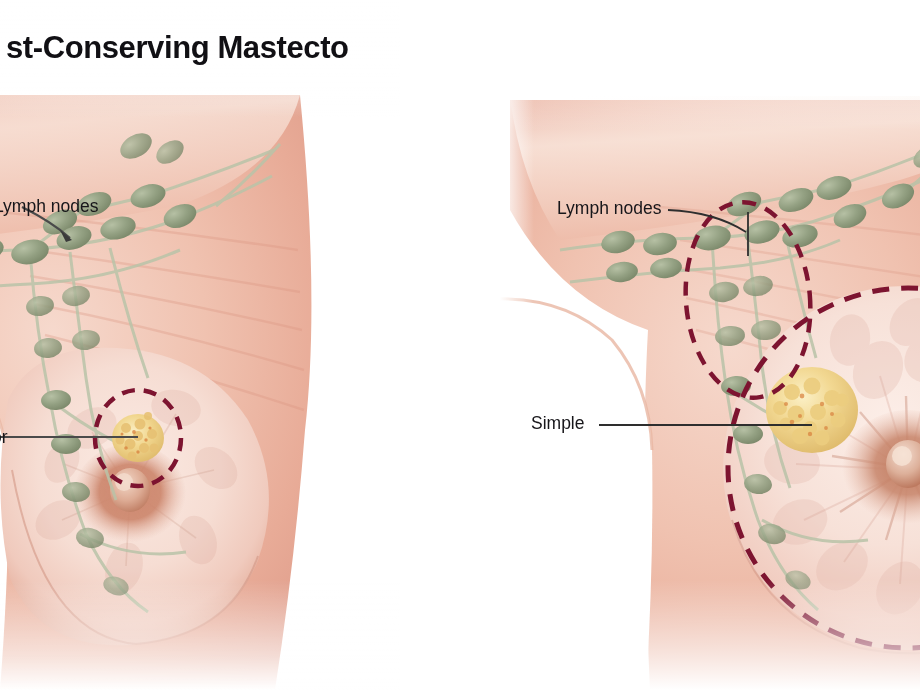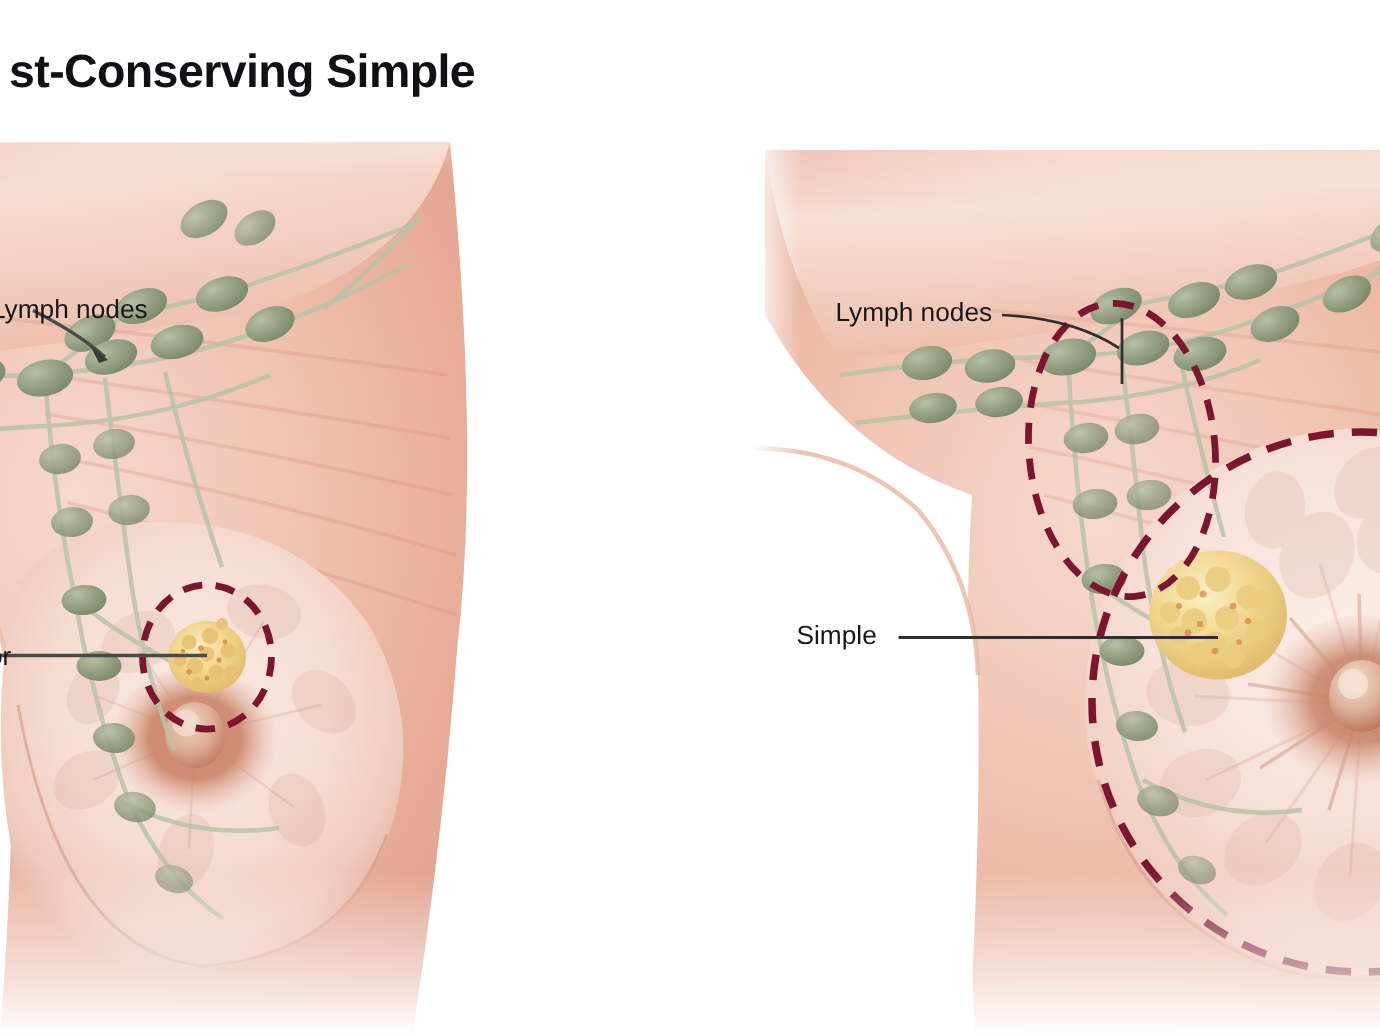--- a/index.html
+++ b/index.html
@@ -228,21 +228,21 @@
           <path d="M 142,207 Q 172,222 190,238" stroke-width="2.2"></path>
         </g>
         <polygon points="192,240 180,230 186,242" fill="#3a3a3a"></polygon>
 
         <rect x="0" y="0" width="520" height="118" fill="url(#L_fadeTop)"></rect>
         <rect x="0" y="580" width="520" height="110" fill="url(#L_fadeBottom)"></rect>
       </g>
     </svg>
   </div>
 
-  <span class="panel-title" id="title-left">st-Conserving Simple</span>
+  <span class="panel-title" id="title-left">st-Conserving Mastecto</span>
 
   <span class="callout-label" style="left:-6px; top:196px;">Lymph nodes</span>
 
   <span class="callout-label" style="left:-8px; top:427px;">or</span>
 
   <div class="panel" id="panel-right">
     <svg class="art" width="540" height="690" viewBox="0 0 540 690">
       <defs>
         <radialGradient id="R_chest" cx="42%" cy="42%" r="74%">
           <stop offset="0%" stop-color="#f6d9cd"></stop>

